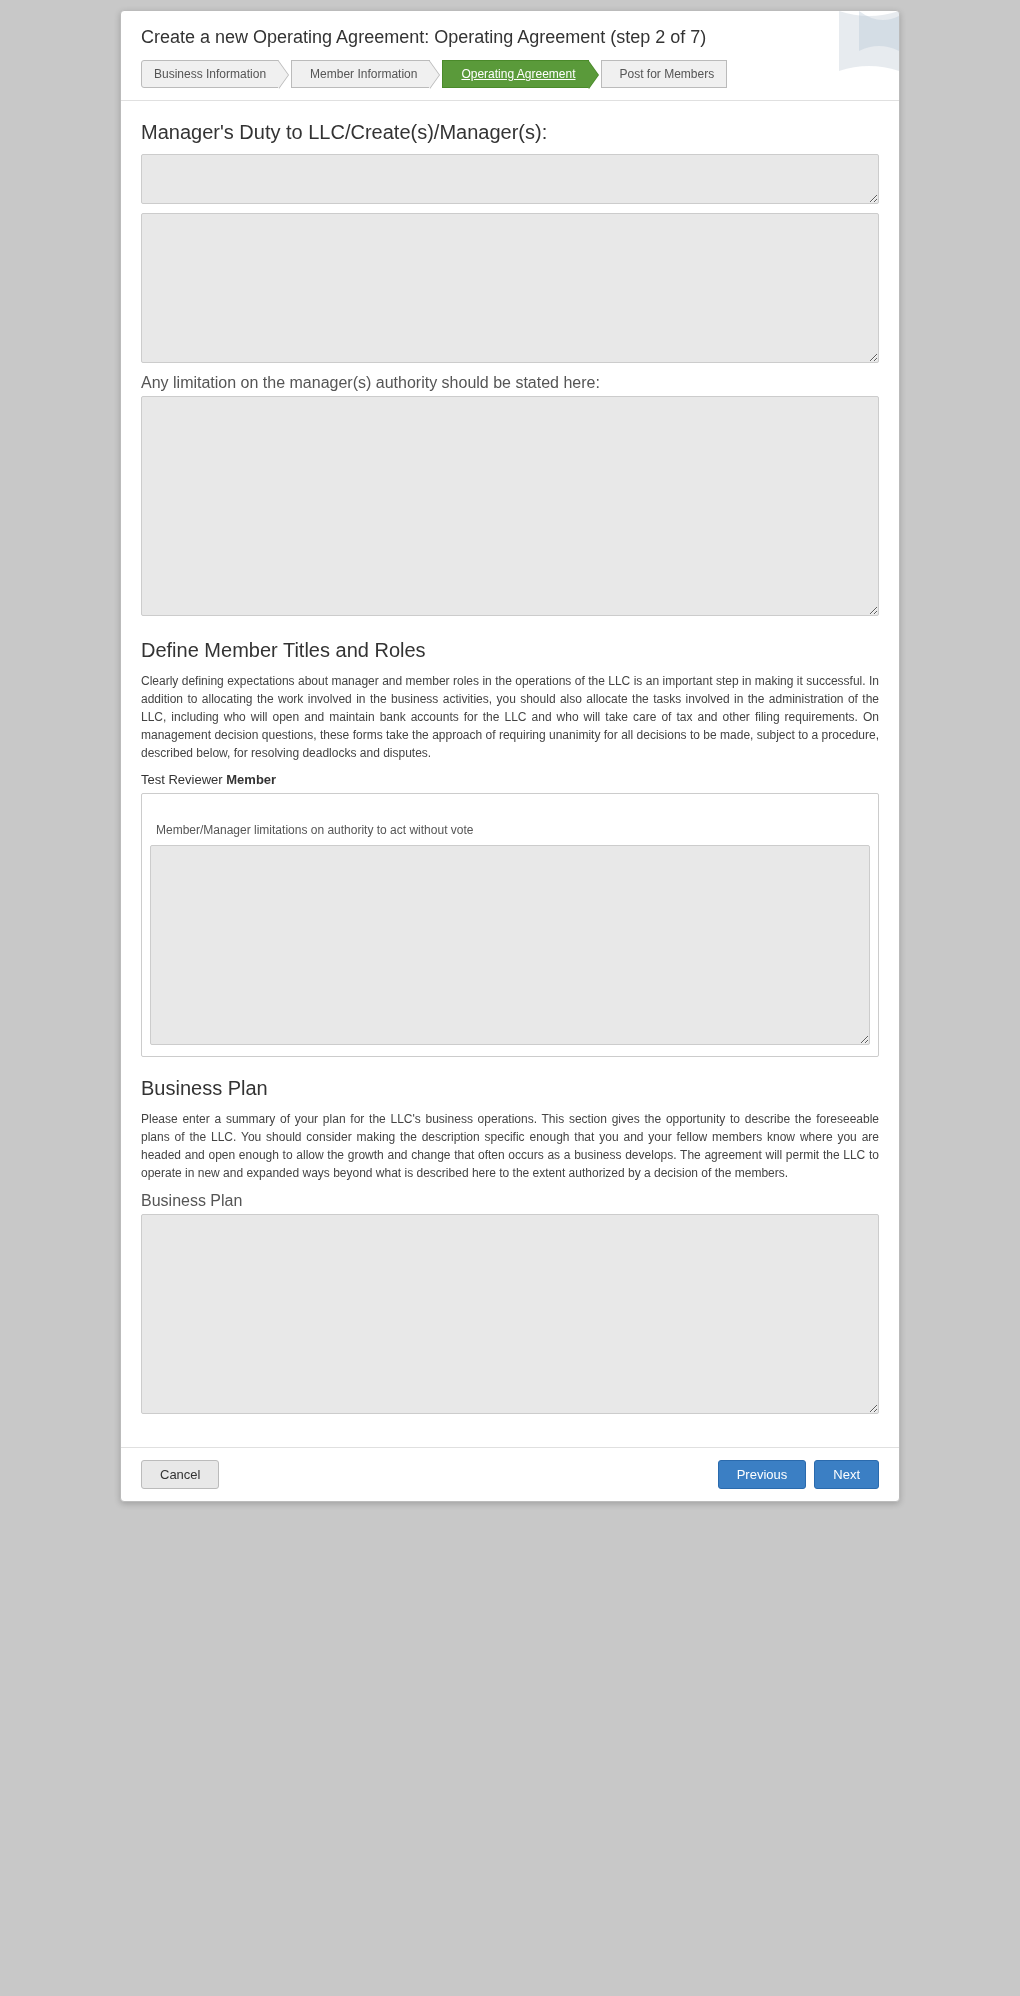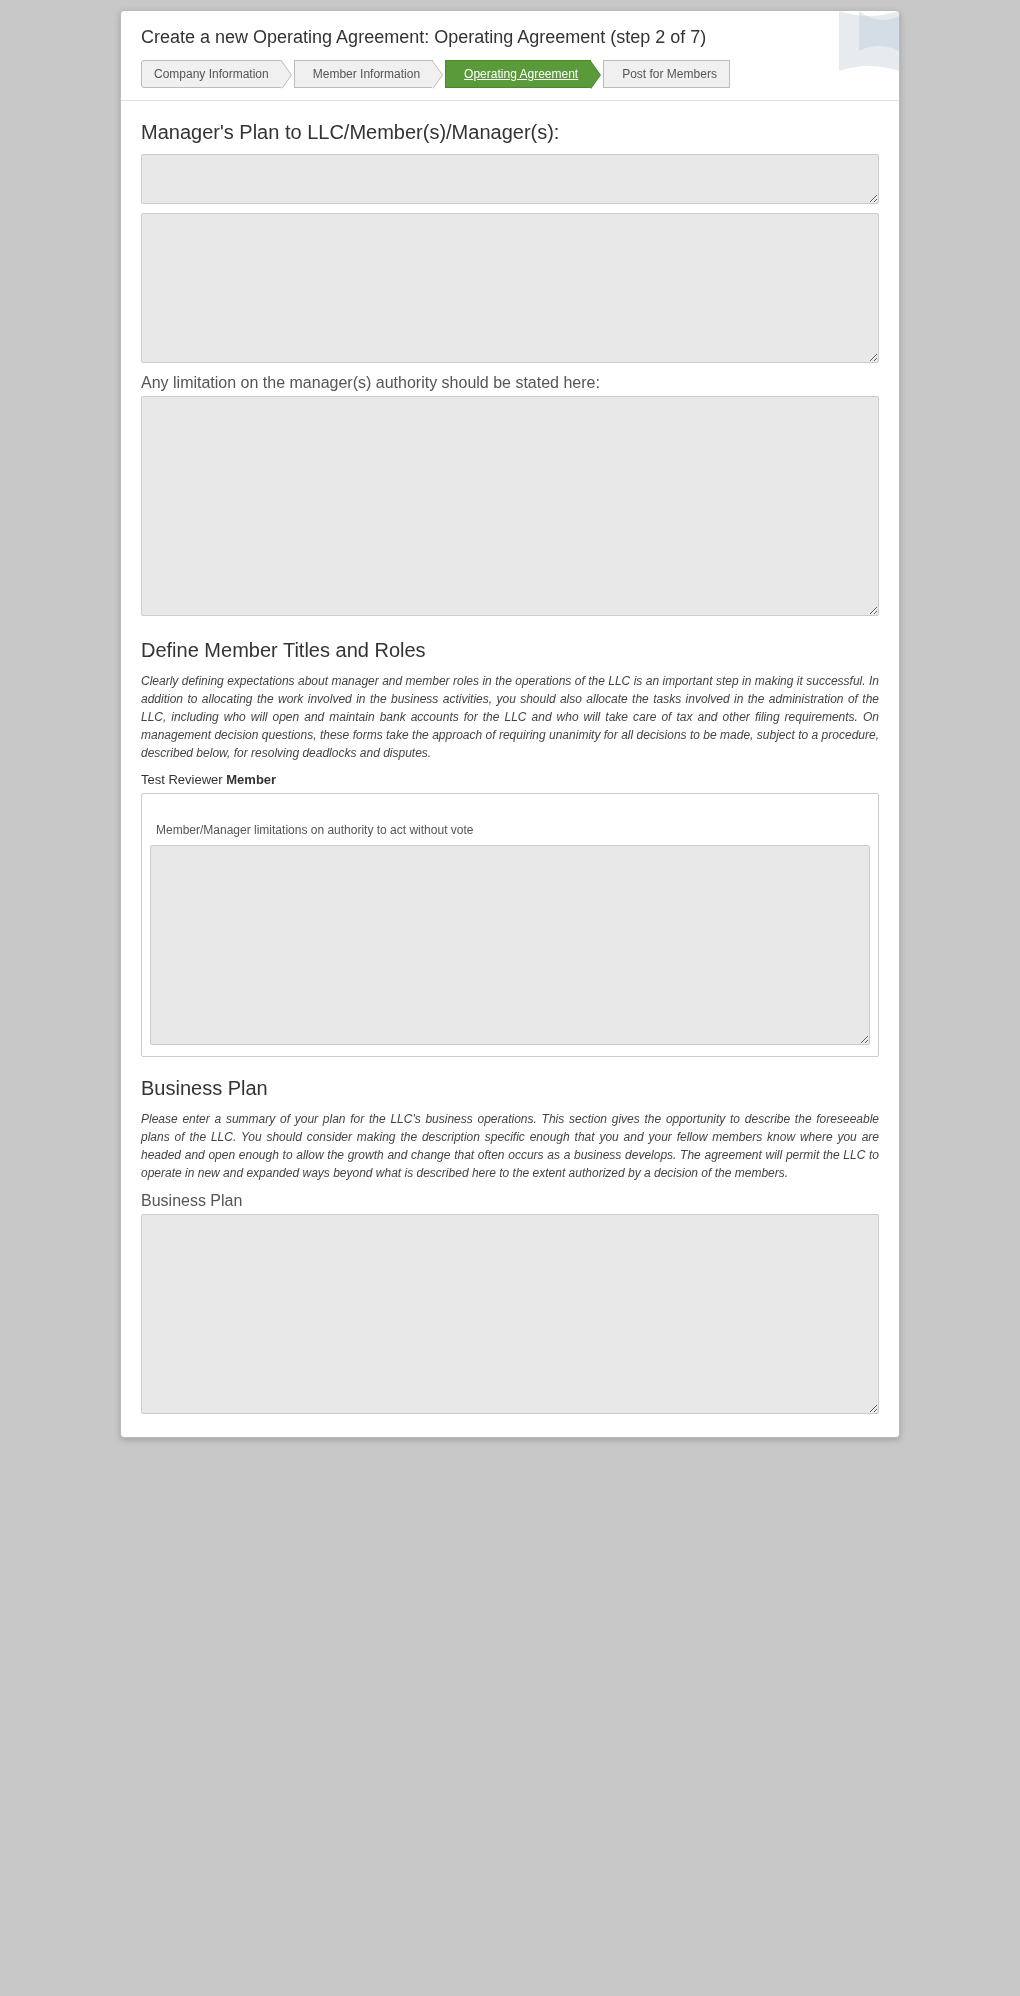--- a/index.html
+++ b/index.html
@@ -182,21 +182,20 @@
       margin-top: 20px;
       margin-bottom: 8px;
     }
 
     .section-description {
       font-size: 12px;
       color: #444;
       line-height: 1.5;
       text-align: justify;
       margin-bottom: 10px;
-      font-style: italic;
     }
 
     .reviewer-label {
       font-size: 13px;
       color: #333;
       margin-bottom: 6px;
     }
 
     .reviewer-label strong {
       font-weight: bold;
@@ -272,38 +271,38 @@
       <path d="M60 0 Q90 10 120 0 L120 60 Q90 50 60 60 Z" fill="#d0d8e0" opacity="0.5"></path>
       <path d="M80 0 Q100 15 120 5 L120 40 Q100 30 80 40 Z" fill="#b8c8d8" opacity="0.4"></path>
     </svg>
   </div>
 
   <div class="page-header">
     <h1 class="page-title">Create a new Operating Agreement: Operating Agreement (step 2 of 7)</h1>
 
     <nav class="step-nav">
       <div class="step-item">
-        <span>Company Information</span>
+        <span>Business Information</span>
       </div>
       <div class="step-item" style="margin-left:12px;text-align:right;">
         <span>Member Information</span>
       </div>
       <div class="step-item active" style="margin-left:12px;text-decoration:underline;">
         <span>Operating Agreement</span>
       </div>
       <div class="step-item" style="margin-left:12px;">
         <span>Post for Members</span>
       </div>
     </nav>
   </div>
 
   <div class="content">
 
     
-    <h2 class="section-heading">Manager's Plan to LLC/Member(s)/Manager(s):</h2>
+    <h2 class="section-heading">Manager's Duty to LLC/Create(s)/Manager(s):</h2>
 
     <textarea class="textarea-field textarea-short" style=""></textarea>
 
     <div class="spacer-sm"></div>
 
     <textarea class="textarea-field textarea-medium" style=""></textarea>
 
     <p class="field-label">Any limitation on the manager(s) authority should be stated here:</p>
 
     <textarea class="textarea-field textarea-large" style=""></textarea>
@@ -331,14 +330,21 @@
     <p class="section-description">Please enter a summary of your plan for the LLC's business operations. This section gives the opportunity to describe the foreseeable plans of the LLC. You should consider making the description specific enough that you and your fellow members know where you are headed and open enough to allow the growth and change that often occurs as a business develops. The agreement will permit the LLC to operate in new and expanded ways beyond what is described here to the extent authorized by a decision of the members.</p>
 
     <p class="field-label">Business Plan</p>
 
     <textarea class="textarea-field" style="height: 200px;"></textarea>
 
     <div class="spacer"></div>
 
   </div>
 
+  <div class="footer">
+    <button class="btn btn-cancel">Cancel</button>
+    <div class="footer-right">
+      <button class="btn btn-primary">Previous</button>
+      <button class="btn btn-primary">Next</button>
+    </div>
+  </div>
 
 </div>
 
 </body></html>

